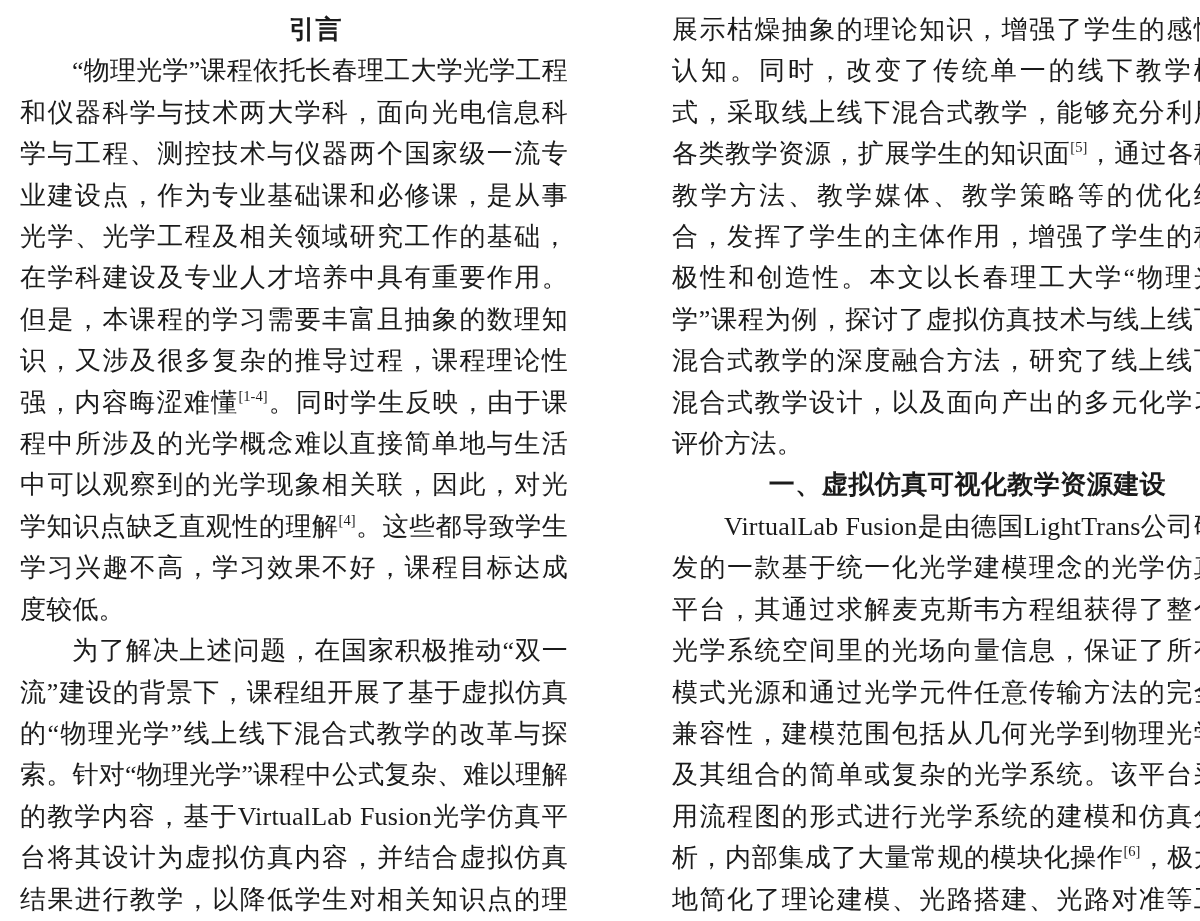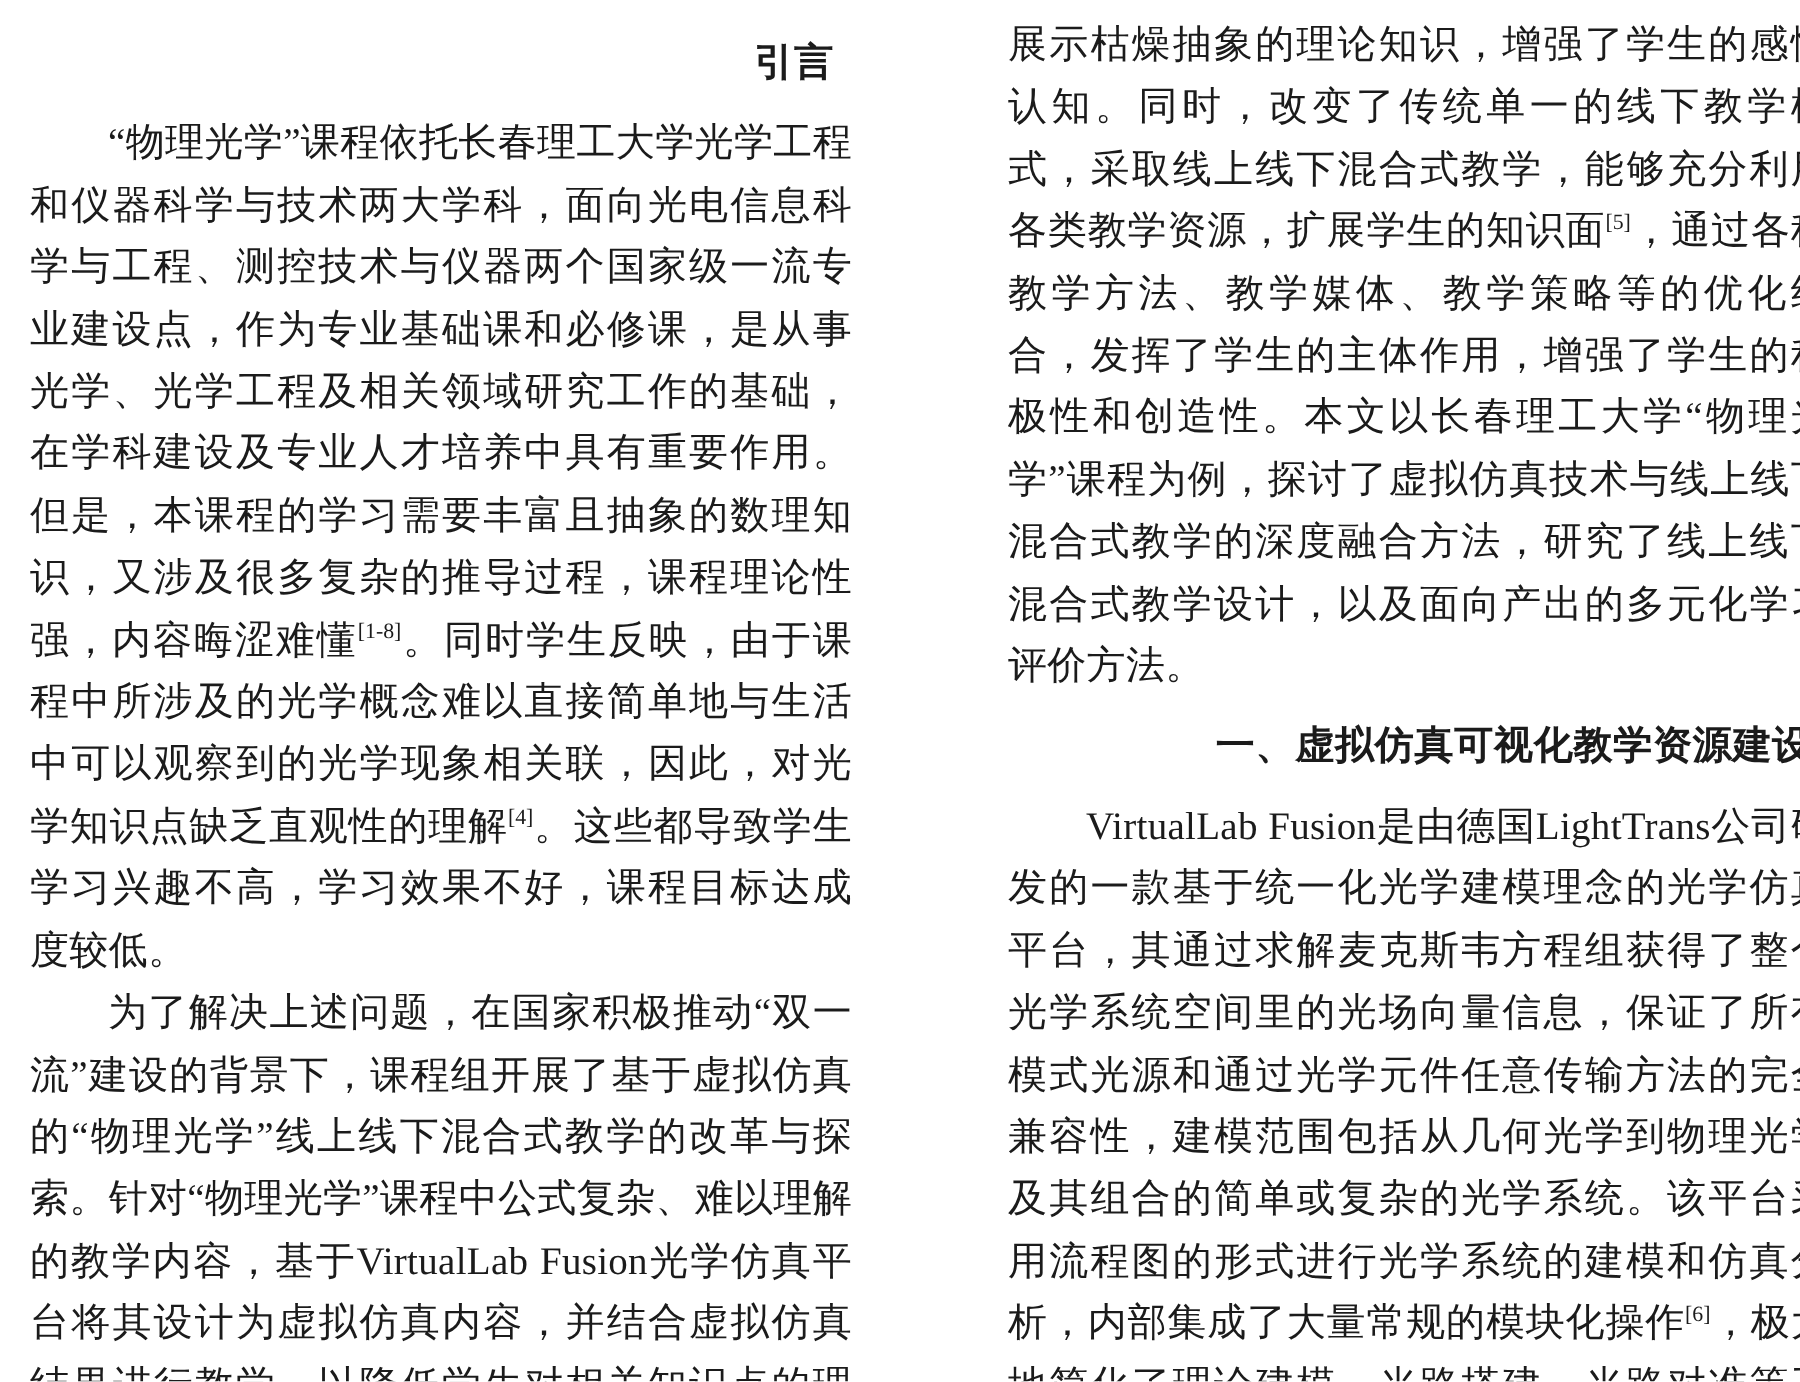--- a/index.html
+++ b/index.html
@@ -34,43 +34,43 @@
   .col-left  { left: 20px; }
   .col-right { left: 672px; }
   .para {
     margin: 0;
     text-indent: 0;
   }
   .para.indent {
     text-indent: 2em;
   }
   .heading {
-    margin: 12px;
+    margin: 0;
     font-family: "Liberation Sans", "DejaVu Sans", sans-serif;
     font-weight: bold;
     text-indent: 1.65em;
-    text-align: right;
+    text-align: center;
     letter-spacing: 0.5px;
   }
   sup.ref {
     font-size: 0.56em;
     line-height: 0;
     vertical-align: super;
     letter-spacing: 0;
     font-family: "Liberation Serif", "DejaVu Serif", serif;
     font-weight: normal;
   }
 </style>
 </head>
 <body style="color: rgb(27, 27, 27);">
 
 <div class="page">
   <div class="column col-left">
       <div class="heading">引言</div>
-      <div class="para indent">“物理光学”课程依托长春理工大学光学工程和仪器科学与技术两大学科，面向光电信息科学与工程、测控技术与仪器两个国家级一流专业建设点，作为专业基础课和必修课，是从事光学、光学工程及相关领域研究工作的基础，在学科建设及专业人才培养中具有重要作用。但是，本课程的学习需要丰富且抽象的数理知识，又涉及很多复杂的推导过程，课程理论性强，内容晦涩难懂<sup class="ref">[1-8]</sup>。同时学生反映，由于课程中所涉及的光学概念难以直接简单地与生活中可以观察到的光学现象相关联，因此，对光学知识点缺乏直观性的理解<sup class="ref">[4]</sup>。这些都导致学生学习兴趣不高，学习效果不好，课程目标达成度较低。</div>
+      <div class="para indent">“物理光学”课程依托长春理工大学光学工程和仪器科学与技术两大学科，面向光电信息科学与工程、测控技术与仪器两个国家级一流专业建设点，作为专业基础课和必修课，是从事光学、光学工程及相关领域研究工作的基础，在学科建设及专业人才培养中具有重要作用。但是，本课程的学习需要丰富且抽象的数理知识，又涉及很多复杂的推导过程，课程理论性强，内容晦涩难懂<sup class="ref">[1-4]</sup>。同时学生反映，由于课程中所涉及的光学概念难以直接简单地与生活中可以观察到的光学现象相关联，因此，对光学知识点缺乏直观性的理解<sup class="ref">[4]</sup>。这些都导致学生学习兴趣不高，学习效果不好，课程目标达成度较低。</div>
       <div class="para indent">为了解决上述问题，在国家积极推动“双一流”建设的背景下，课程组开展了基于虚拟仿真的“物理光学”线上线下混合式教学的改革与探索。针对“物理光学”课程中公式复杂、难以理解的教学内容，基于VirtualLab Fusion光学仿真平台将其设计为虚拟仿真内容，并结合虚拟仿真结果进行教学，以降低学生对相关知识点的理解难度，从而使理论教学变得生动丰富，并能具体生动形象地</div>
     </div>
   <div class="column col-right">
       <div class="para">展示枯燥抽象的理论知识，增强了学生的感性认知。同时，改变了传统单一的线下教学模式，采取线上线下混合式教学，能够充分利用各类教学资源，扩展学生的知识面<sup class="ref">[5]</sup>，通过各种教学方法、教学媒体、教学策略等的优化组合，发挥了学生的主体作用，增强了学生的积极性和创造性。本文以长春理工大学“物理光学”课程为例，探讨了虚拟仿真技术与线上线下混合式教学的深度融合方法，研究了线上线下混合式教学设计，以及面向产出的多元化学习评价方法。</div>
       <div class="heading">一、虚拟仿真可视化教学资源建设</div>
       <div class="para indent">VirtualLab Fusion是由德国LightTrans公司研发的一款基于统一化光学建模理念的光学仿真平台，其通过求解麦克斯韦方程组获得了整个光学系统空间里的光场向量信息，保证了所有模式光源和通过光学元件任意传输方法的完全兼容性，建模范围包括从几何光学到物理光学及其组合的简单或复杂的光学系统。该平台采用流程图的形式进行光学系统的建模和仿真分析，内部集成了大量常规的模块化操作<sup class="ref">[6]</sup>，极大地简化了理论建模、光路搭建、光路对准等工作，能够方便简单地实现“物理光学”课程中光的干涉、衍射、偏振等</div>
     </div>
 </div>
 
 </body></html>

